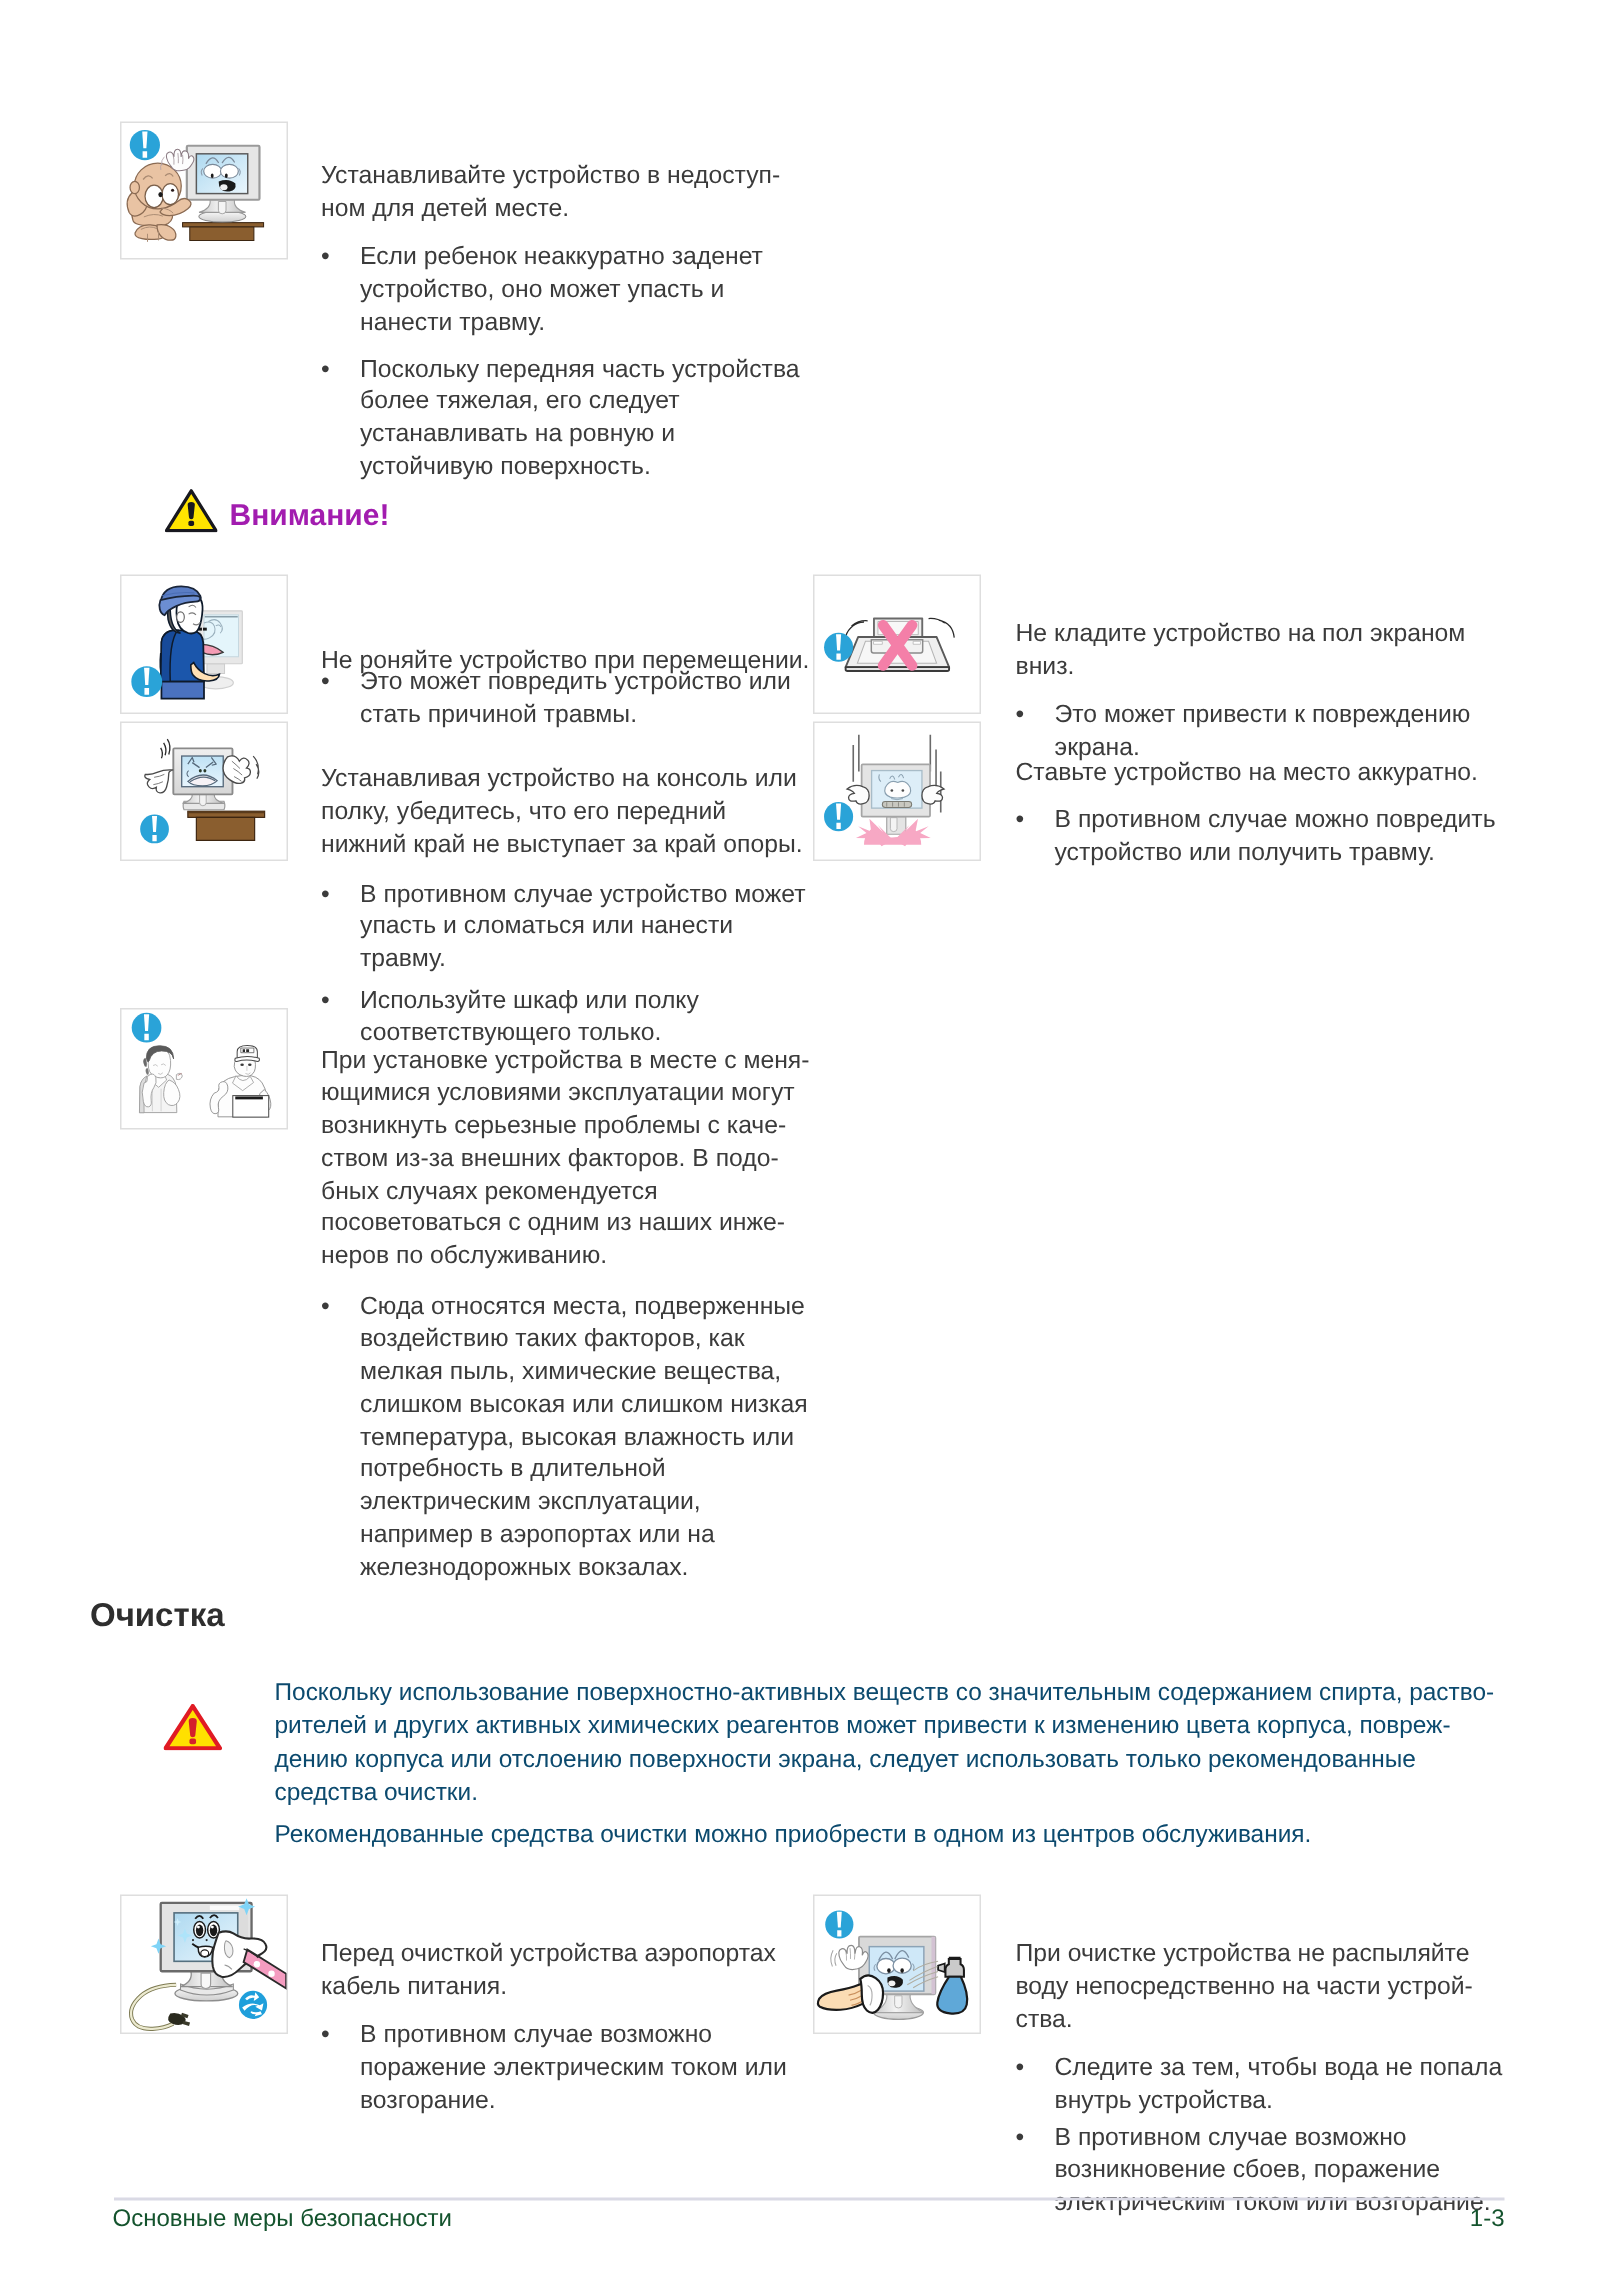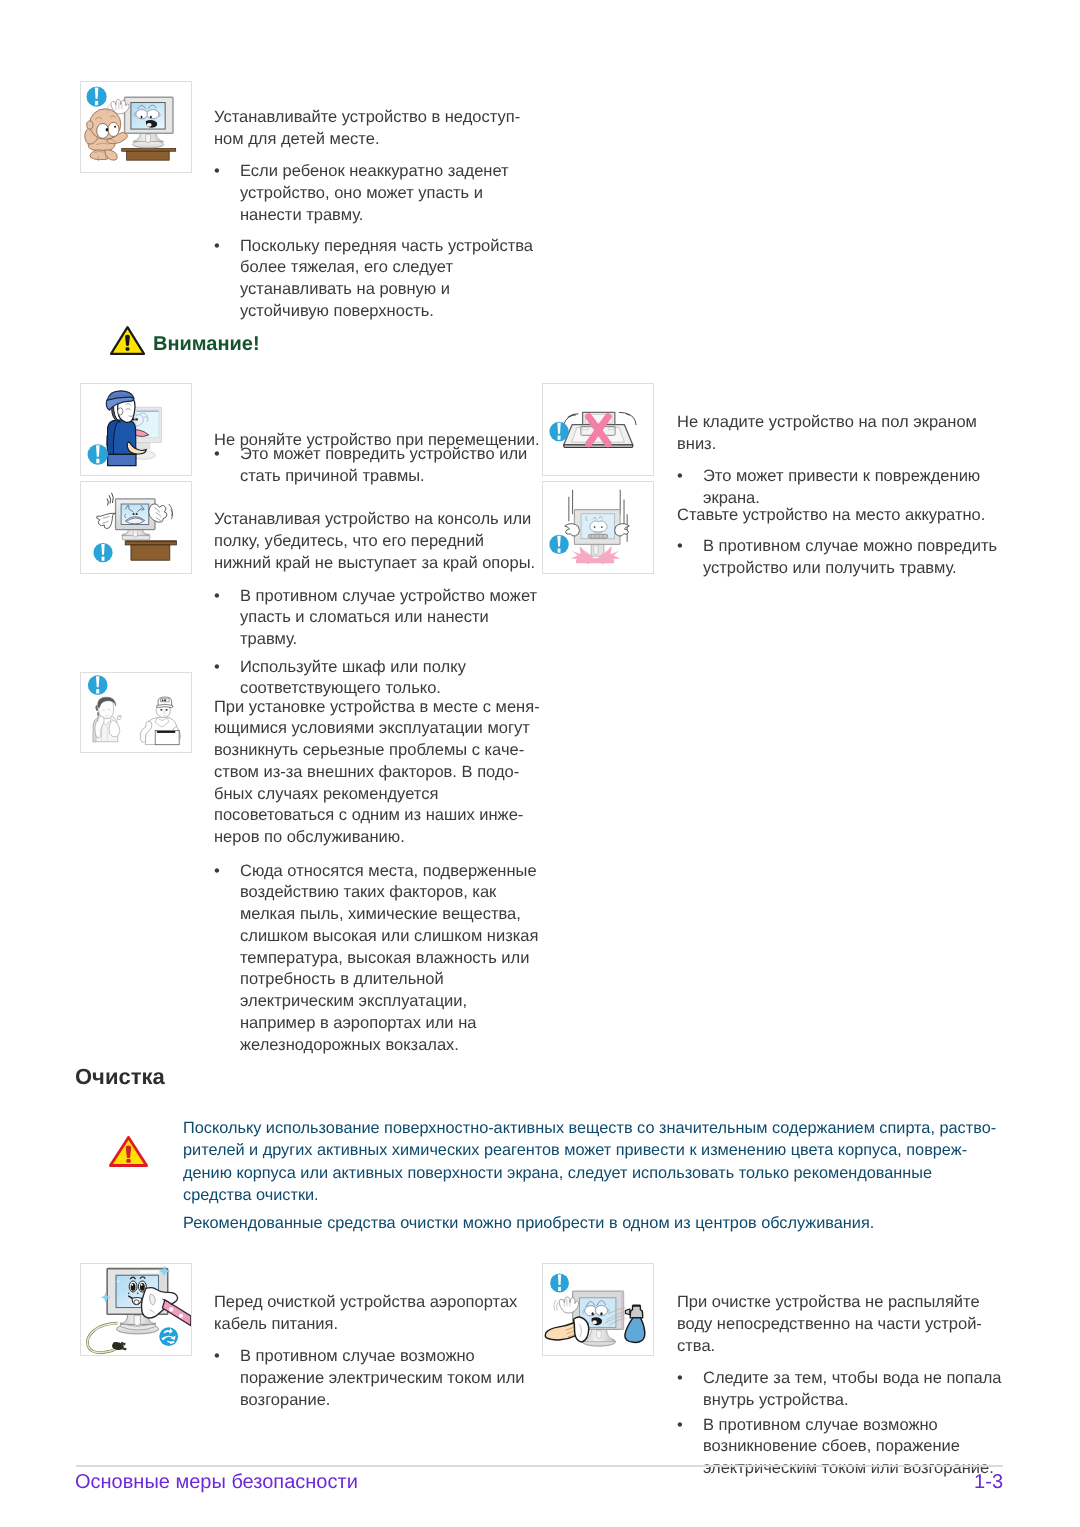--- a/index.html
+++ b/index.html
@@ -6,23 +6,23 @@
   body{width:1080px;height:1527px;background:#ffffff;-webkit-font-smoothing:antialiased;text-rendering:geometricPrecision;
        font-family:"Liberation Sans",sans-serif;color:#404040;overflow:hidden;}
   .page{position:relative;width:1080px;height:1527px;}
   .abs{position:absolute;}
   .imgbox{position:absolute;border:1px solid #dedede;background:#fff;box-sizing:border-box;}
   .imgbox svg{display:block;width:100%;height:100%;}
   .body-txt{font-size:16.5px;line-height:21.8px;color:#3b3b3b;margin-top:34px;}
   .bullet-row{position:absolute;display:flex;}
   .bullet-dot{width:26px;flex:none;line-height:21.8px;}
   h2.sec{font-size:22px;font-weight:bold;color:#2e2e2e;margin:0;}
-  .warn-title{font-size:20px;font-weight:bold;color:#14532d;}
+  .warn-title{font-size:20px;font-weight:bold;color:#a21caf;}
   .footer-line{position:absolute;height:2.6px;background:#dadae5;}
-  .foot-txt{font-size:20px;color:#6d28d9;}
+  .foot-txt{font-size:16px;color:#14532d;}
   .small-txt{font-size:16.3px;line-height:22.3px;color:#0c4a6e;}
 </style>
 </head>
 <body>
 
 <div class="page">
 
 <svg width="0" height="0" style="position:absolute" aria-hidden="true">
  <defs>
   <linearGradient id="scr" x1="0" y1="0" x2="1" y2="1">
@@ -395,32 +395,32 @@
   <div>Ставьте устройство на место аккуратно.</div>
 </div>
 <div class="bullet-row body-txt" style="left:677px;top:502px;width:345px;">
   <div class="bullet-dot">•</div>
   <div>
     <div>В противном случае можно повредить</div>
     <div>устройство или получить травму.</div>
   </div>
 </div>
 
-<h2 class="sec abs" style="left:75px;top:1064px;letter-spacing:0px;">Очистка</h2>
+<h2 class="sec abs" style="left:60px;top:1064px;letter-spacing:0px;">Очистка</h2>
 
 <svg class="abs" style="left:108.5px;top:1136px;" width="39" height="31" viewBox="0 0 39 31">
   <path d="M19.5 1.4 L37.6 29.5 L1.4 29.5 Z" fill="#ffe000" stroke="#e01b24" stroke-width="2.8" stroke-linejoin="round"></path>
   <path d="M16.8 11.5 q0 -2.1 2.7 -2.1 t2.7 2.1 l-1 9.5 q-0.1 1.2 -1.7 1.2 t-1.7 -1.2 z" fill="#d4202c"></path>
   <rect x="17.3" y="23" width="4.4" height="3.8" rx="1.3" fill="#d4202c"></rect>
 </svg>
 
 <div class="abs small-txt" style="left:183px;top:1117px;width:830px;">
   <div>Поскольку использование поверхностно-активных веществ со значительным содержанием спирта, раство-</div>
   <div>рителей и других активных химических реагентов может привести к изменению цвета корпуса, повреж-</div>
-  <div>дению корпуса или активных поверхности экрана, следует использовать только рекомендованные</div>
+  <div>дению корпуса или отслоению поверхности экрана, следует использовать только рекомендованные</div>
   <div>средства очистки.</div>
 </div>
 <div class="abs small-txt" style="left:183px;top:1211.5px;width:830px;">
   <div>Рекомендованные средства очистки можно приобрести в одном из центров обслуживания.</div>
 </div>
 
 <div class="imgbox" style="left:79.5px;top:1262.5px;width:112px;height:93px;">
   <svg viewBox="0 0 112 93">
 
     <path d="M37 60.5 q-16 0.5 -24 7.5 q-9 8 -6 16 q3 7 14 6.5 q8 -0.4 14 -3.5" fill="none" stroke="#7d7a52" stroke-width="2.8"></path>

